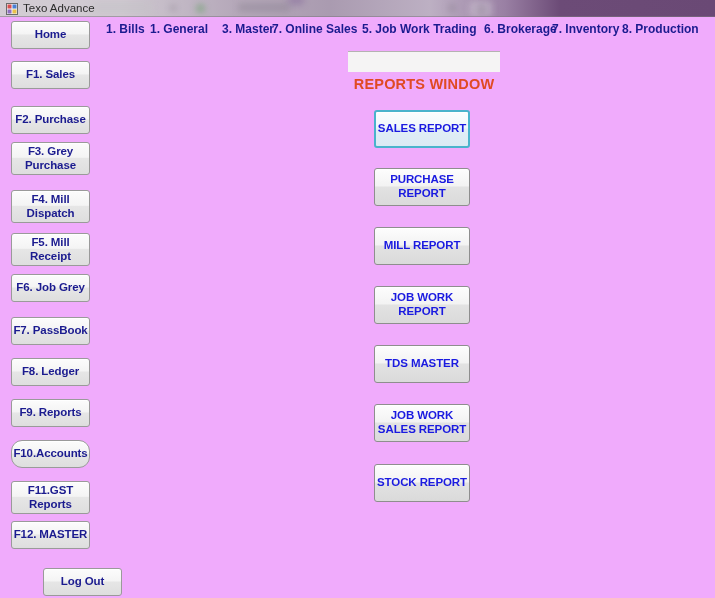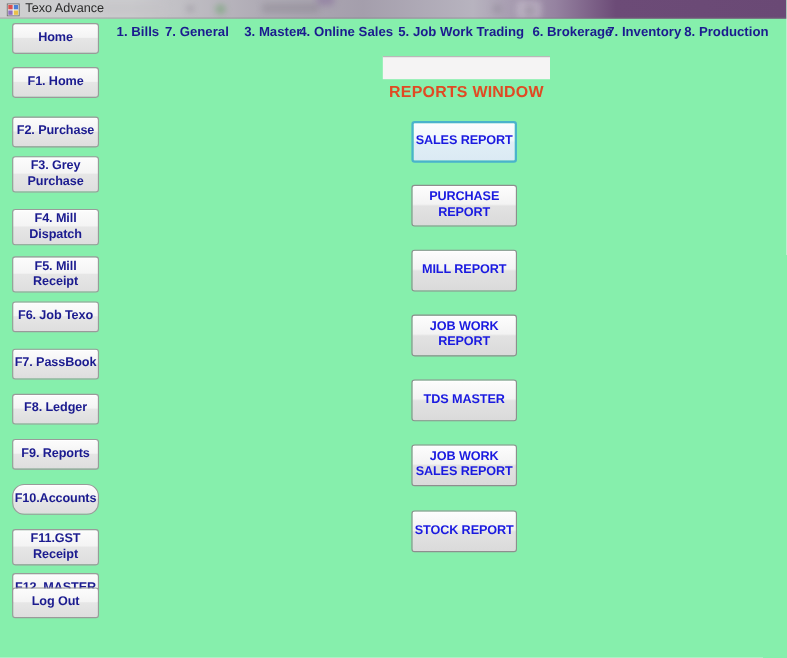--- a/index.html
+++ b/index.html
@@ -10,21 +10,21 @@
     height: 598px;
     overflow: hidden;
     font-family: "Liberation Sans", sans-serif;
     background: #efeeee;
   }
 
   #app {
     position: relative;
     width: 715px;
     height: 598px;
-    background: #86efac;
+    background: #f0abfc;
   }
 
   
   #titlebar {
     position: absolute;
     left: 0; top: 0;
     width: 715px; height: 17px;
     background:
       linear-gradient(90deg,
         rgba(210,206,210,0.96) 0px,
@@ -194,48 +194,48 @@
       <rect x="6.5" y="1.5" width="4" height="4" fill="#4a7fd4"></rect>
       <rect x="1.5" y="6.5" width="4" height="4" fill="#8e6fc0"></rect>
       <rect x="6.5" y="6.5" width="4" height="4" fill="#e8c04a"></rect>
     </svg>
 
     <div id="titlebar-text">Texo Advance</div>
   </div>
 
   <div id="menubar">
       <div class="menu-item" style="position: absolute; left: 4px;">1. Bills</div>
-      <div class="menu-item" style="position: absolute; left: 48px;">7. General</div>
+      <div class="menu-item" style="position: absolute; left: 48px;">1. General</div>
       <div class="menu-item" style="position: absolute; left: 120px;">3. Master</div>
-      <div class="menu-item" style="position: absolute; left: 170px;">4. Online Sales</div>
+      <div class="menu-item" style="position: absolute; left: 170px;">7. Online Sales</div>
       <div class="menu-item" style="position: absolute; left: 260px;">5. Job Work Trading</div>
       <div class="menu-item" style="position: absolute; left: 382px;">6. Brokerage</div>
       <div class="menu-item" style="position: absolute; left: 450px;">7. Inventory</div>
       <div class="menu-item" style="position: absolute; left: 520px;">8. Production</div>
     </div>
 
   <div id="sidebar">
       <div class="side-btn h1" style="top: 3px;">Home</div>
-      <div class="side-btn h1" style="top: 43px;">F1. Home</div>
+      <div class="side-btn h1" style="top: 43px;">F1. Sales</div>
       <div class="side-btn h1" style="top: 88px;">F2. Purchase</div>
       <div class="side-btn h2" style="top: 124px;">F3. Grey
 Purchase</div>
       <div class="side-btn h2" style="top: 172px;">F4. Mill
 Dispatch</div>
       <div class="side-btn h2" style="top: 215px;">F5. Mill
 Receipt</div>
-      <div class="side-btn h1" style="top: 256px;">F6. Job Texo</div>
+      <div class="side-btn h1" style="top: 256px;">F6. Job Grey</div>
       <div class="side-btn h1" style="top: 299px;">F7. PassBook</div>
       <div class="side-btn h1" style="top: 340px;">F8. Ledger</div>
       <div class="side-btn h1" style="top: 381px;">F9. Reports</div>
       <div class="side-btn h1" style="top: 422px; border-radius: 11px;">F10.Accounts</div>
       <div class="side-btn h2" style="top: 463px;">F11.GST
-Receipt</div>
+Reports</div>
       <div class="side-btn h1" style="top: 503px;">F12. MASTER</div>
-      <div class="side-btn h1" style="top: 516px;">Log Out</div>
+      <div class="side-btn h1" style="top: 550px; margin-left: 32px;">Log Out</div>
     </div>
 
   <div id="main">
     <div id="title-box">
       <span id="title-text">REPORTS WINDOW</span>
     </div>
   <div class="rep-btn focused" style="top: 110px;">SALES REPORT</div>
       <div class="rep-btn" style="top: 168px;">PURCHASE
 REPORT</div>
       <div class="rep-btn" style="top: 227px;">MILL REPORT</div>

